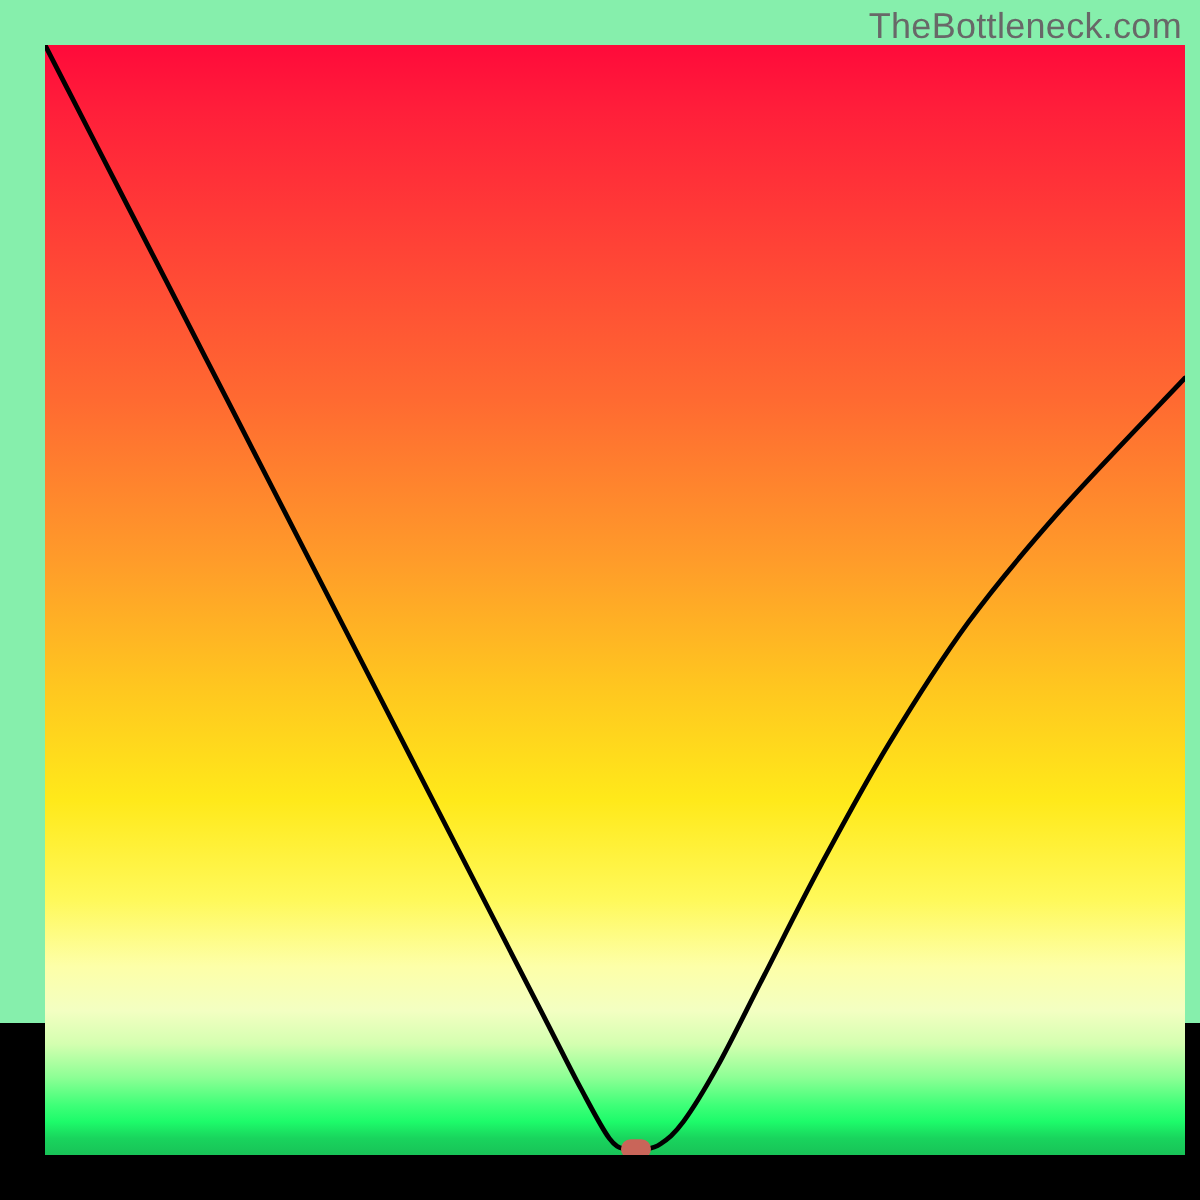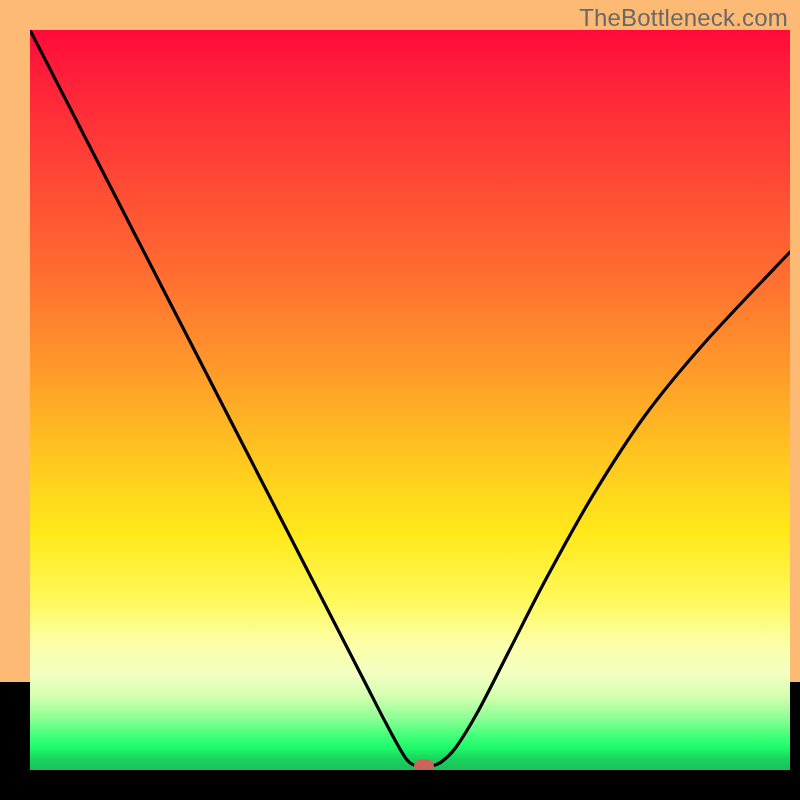--- a/index.html
+++ b/index.html
@@ -8,21 +8,21 @@
     width: 800px;
     height: 800px;
     background: #000;
     overflow: hidden;
     font-family: Arial, Helvetica, sans-serif;
   }
   .frame {
     position: relative;
     width: 800px;
     height: 682px;
-    background: #fdba74;
+    background: #86efac;
   }
   .watermark {
     position: absolute;
     top: 4px;
     right: 12px;
     color: #686868;
     font-size: 24px;
     font-weight: 500;
     z-index: 10;
     letter-spacing: 0.2px;

